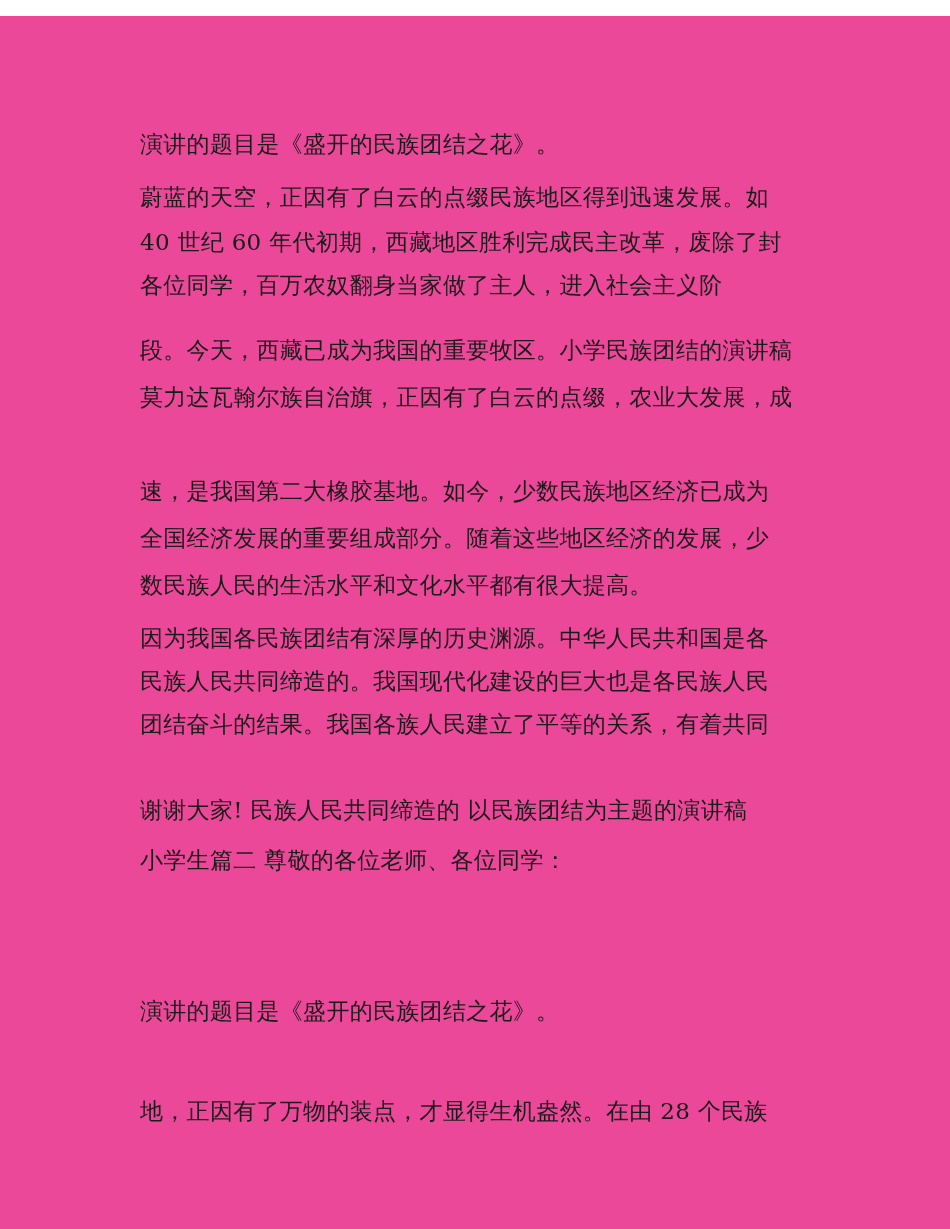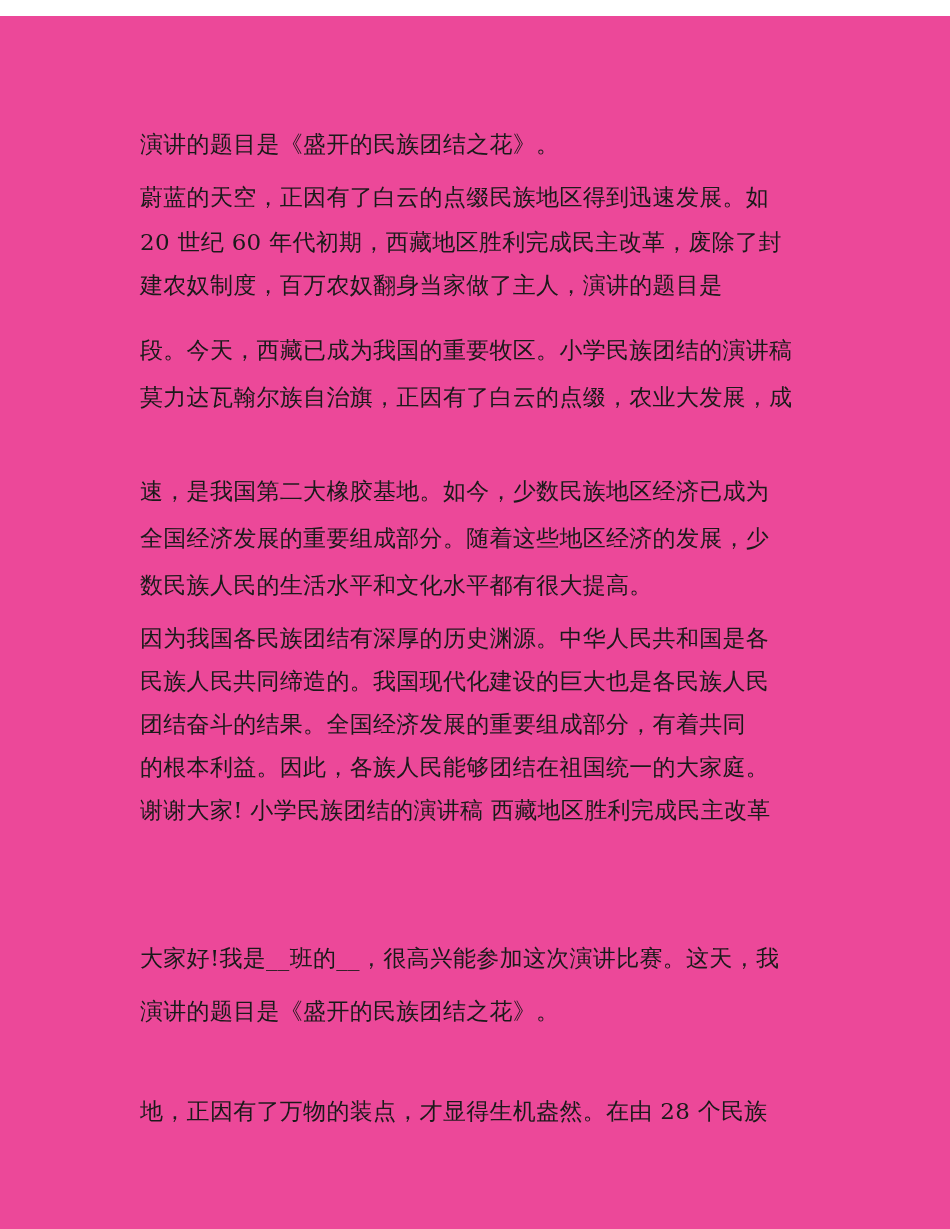--- a/index.html
+++ b/index.html
@@ -8,28 +8,27 @@
   .page { position: absolute; left: 0; top: 16px; width: 950px; height: 1229px; background: #ec4899; }
   .line { position: absolute; left: 140px; font-size: 23px; line-height: 30px; white-space: nowrap;
           letter-spacing: 0.3px; }
 </style>
 </head>
 <body>
 
 <div class="page">
   <div class="line" style="top:113px">演讲的题目是《盛开的民族团结之花》。</div>
   <div class="line" style="top:166px">蔚蓝的天空，正因有了白云的点缀民族地区得到迅速发展。如</div>
-  <div class="line" style="top:211px">20 世纪 60 年代初期，西藏地区胜利完成民主改革，废除了封</div>
-  <div class="line" style="top:254px">建农奴制度，百万农奴翻身当家做了主人，演讲的题目是</div>
+  <div class="line" style="top:211px">40 世纪 60 年代初期，西藏地区胜利完成民主改革，废除了封</div>
+  <div class="line" style="top:254px">各位同学，百万农奴翻身当家做了主人，进入社会主义阶</div>
   <div class="line" style="top:319px">段。今天，西藏已成为我国的重要牧区。小学民族团结的演讲稿</div>
   <div class="line" style="top:366px">莫力达瓦翰尔族自治旗，正因有了白云的点缀，农业大发展，成</div>
   <div class="line" style="top:460px">速，是我国第二大橡胶基地。如今，少数民族地区经济已成为</div>
   <div class="line" style="top:507px">全国经济发展的重要组成部分。随着这些地区经济的发展，少</div>
   <div class="line" style="top:607px">因为我国各民族团结有深厚的历史渊源。中华人民共和国是各</div>
   <div class="line" style="top:554px">数民族人民的生活水平和文化水平都有很大提高。</div>
   <div class="line" style="top:650px">民族人民共同缔造的。我国现代化建设的巨大也是各民族人民</div>
-  <div class="line" style="top:693px">团结奋斗的结果。全国经济发展的重要组成部分，有着共同</div>
-  <div class="line" style="top:736px">的根本利益。因此，各族人民能够团结在祖国统一的大家庭。</div>
-  <div class="line" style="top:779px">谢谢大家! 小学民族团结的演讲稿 西藏地区胜利完成民主改革</div>
-  <div class="line" style="top:927px">大家好!我是__班的__，很高兴能参加这次演讲比赛。这天，我</div>
+  <div class="line" style="top:693px">团结奋斗的结果。我国各族人民建立了平等的关系，有着共同</div>
+  <div class="line" style="top:779px">谢谢大家! 民族人民共同缔造的 以民族团结为主题的演讲稿</div>
+  <div class="line" style="top:829px">小学生篇二 尊敬的各位老师、各位同学：</div>
   <div class="line" style="top:980px">演讲的题目是《盛开的民族团结之花》。</div>
   <div class="line" style="top:1080px">地，正因有了万物的装点，才显得生机盎然。在由 28 个民族</div>
 </div>
 
 </body></html>

